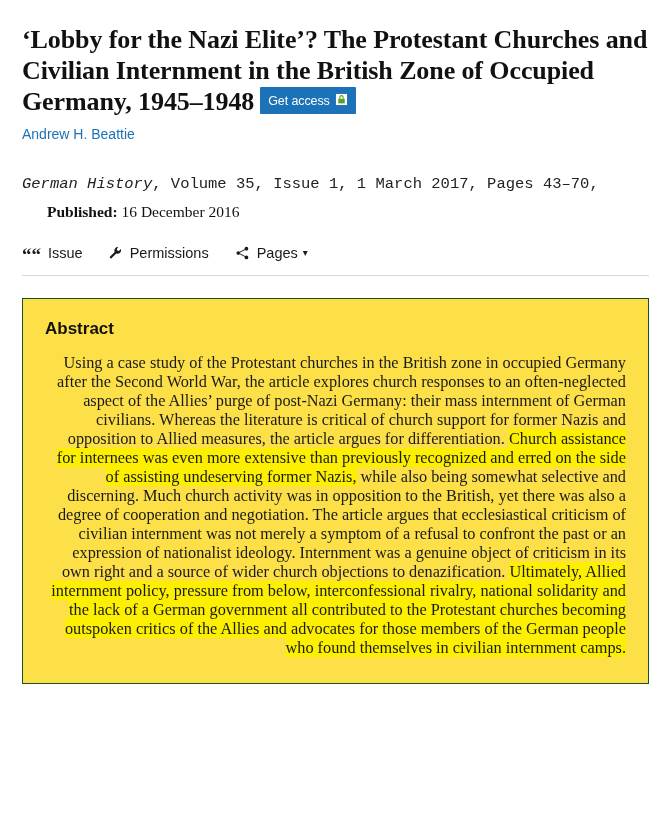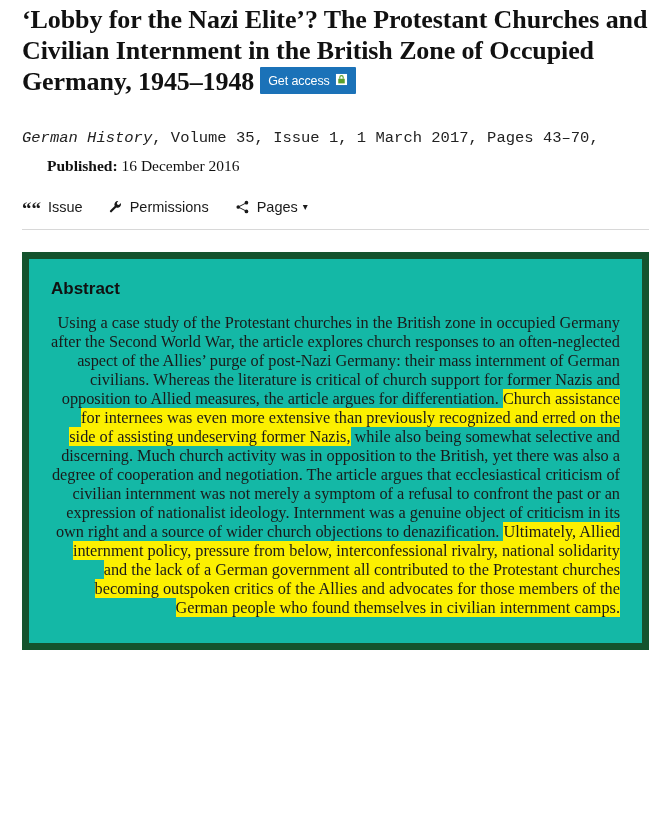--- a/index.html
+++ b/index.html
@@ -12,21 +12,21 @@
     height: 825px;
     font-family: "Liberation Serif", serif;
     color: #000000;
     overflow: hidden;
   }
   .page {
     position: relative;
     width: 671px;
     height: 737px;
     box-sizing: border-box;
-    padding: 4px 22px 0 22px;
+    padding: 24px 22px 0 22px;
   }
   .article-title {
     font-family: "Liberation Serif", serif;
     font-size: 26px;
     line-height: 31px;
     font-weight: bold;
     color: #111111;
     margin: 0 0 2px 0;
     letter-spacing: -0.1px;
   }
@@ -120,22 +120,22 @@
     top: 2px;
   }
   .caret {
     margin-left: 5px;
     font-size: 10px;
     position: relative;
     top: -1px;
   }
   .abstract-box {
     margin-top: 22px;
-    background: #14b8a6;
-    border: 7px solid #14532d;
+    background: #fde047;
+    border: 1px solid #14532d;
     padding: 20px 22px 26px 22px;
   }
   .abstract-heading {
     font-family: "Liberation Sans", sans-serif;
     font-size: 17px;
     font-weight: bold;
     color: #111111;
     margin: 0 0 14px 0;
   }
   .abstract-text {
@@ -156,20 +156,21 @@
 <body>
 
 <div class="page">
 
   <h1 class="article-title"><span>‘Lobby for the Nazi Elite’? The Protestant Churches and Civilian Internment in the British Zone of Occupied Germany, 1945–1948</span><span class="get-access"><span>Get access</span><span class="lock-glyph"><svg width="13" height="13" viewBox="0 0 14 14" aria-hidden="true">
             <rect x="0.5" y="0.5" width="13" height="13" fill="#ffffff" stroke="#1b72b8"></rect>
             <rect x="3.5" y="6.2" width="7" height="5" fill="#5aa02c"></rect>
             <path d="M5.2 6.2 V4.6 a1.8 1.8 0 0 1 3.6 0 V6.2" fill="none" stroke="#5aa02c" stroke-width="1.2"></path>
           </svg></span></span></h1>
 
+  <div class="authors"><span>Andrew H. Beattie</span></div>
 
   <div class="citation-line"><span class="journal">German History</span><span>, Volume 35, Issue 1, 1 March 2017, Pages 43–70,</span></div>
 
 
   <div class="published-line"><span class="pub-label">Published:</span> <span>16 December 2016</span></div>
 
   <div class="toolbar">
     <div class="tool-item">
       <span class="tool-icon quote-icon">““</span>
       <span>Issue</span>

